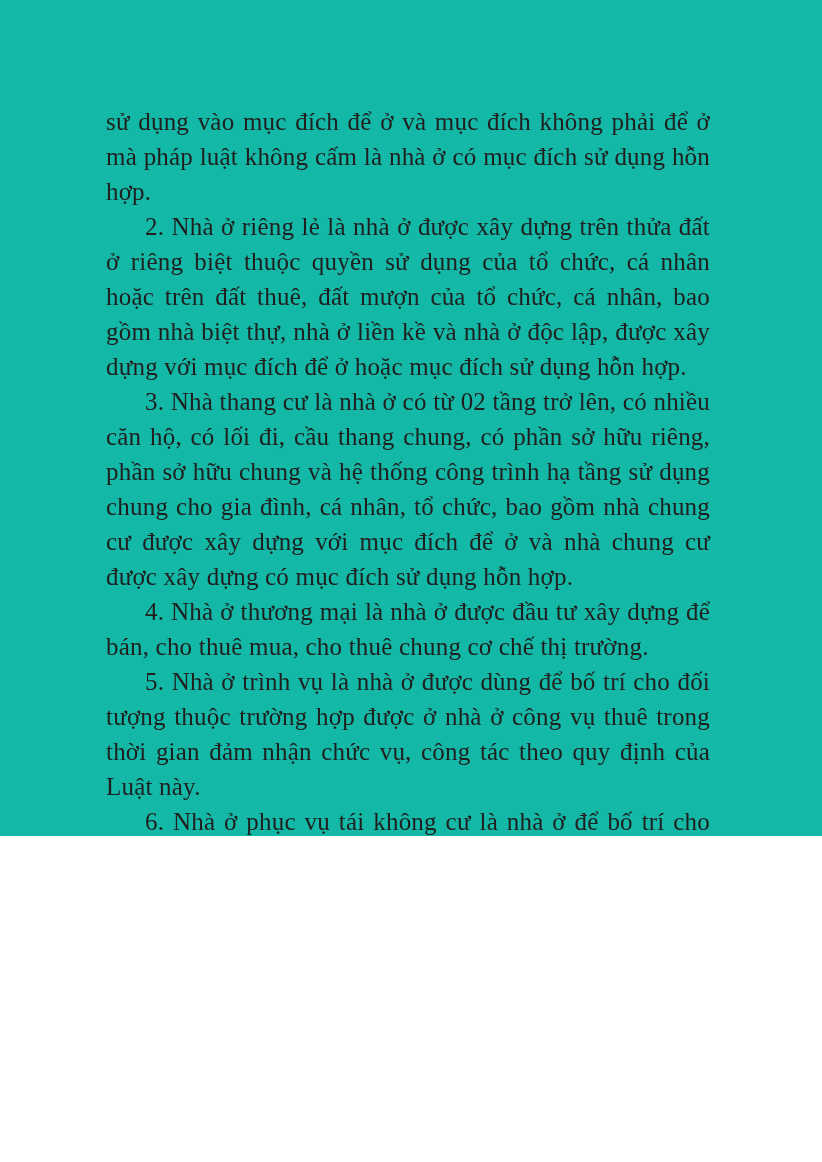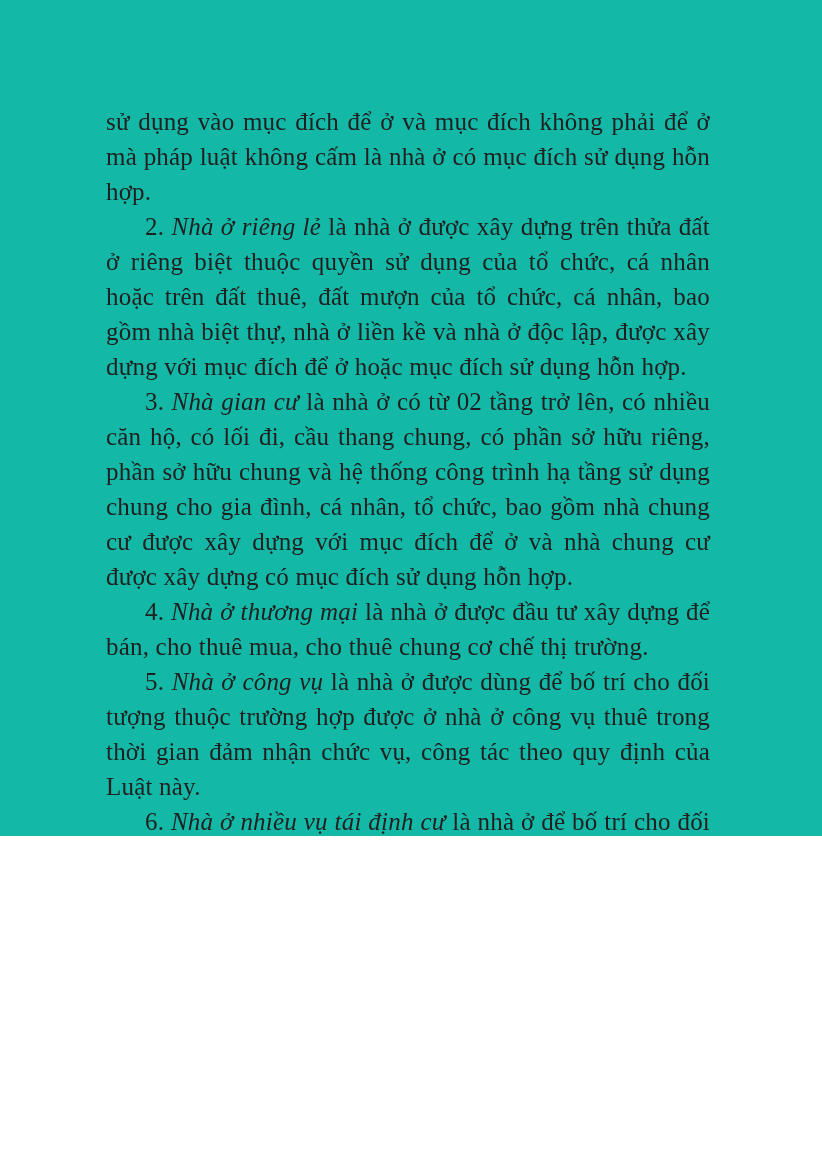--- a/index.html
+++ b/index.html
@@ -32,37 +32,36 @@
     font-size: 25px;
     line-height: 35px;
     text-align: justify;
     text-indent: 39px;
     letter-spacing: 0.2px;
   }
   .para.continuation {
     text-indent: 0;
   }
   .term {
-    font-style: italic;
   }
   .page-number {
     position: absolute;
     left: 112px;
     top: 1078px;
     font-size: 32px;
     line-height: 30px;
     color: #2a2a2a;
   }
 </style>
 </head>
 <body>
 
 <div class="page">
   <div class="body-text">
     <p class="para continuation"><span>sử dụng vào mục đích để ở và mục đích không phải để ở mà pháp luật không cấm là nhà ở có mục đích sử dụng hỗn hợp.</span></p>
     <p class="para"><span>2. </span><span class="term">Nhà ở riêng lẻ</span><span> là nhà ở được xây dựng trên thửa đất ở riêng biệt thuộc quyền sử dụng của tổ chức, cá nhân hoặc trên đất thuê, đất mượn của tổ chức, cá nhân, bao gồm nhà biệt thự, nhà ở liền kề và nhà ở độc lập, được xây dựng với mục đích để ở hoặc mục đích sử dụng hỗn hợp.</span></p>
-    <p class="para"><span>3. </span><span class="term">Nhà gian cư</span><span> là nhà ở có từ 02 tầng trở lên, có nhiều căn hộ, có lối đi, cầu thang chung, có phần sở hữu riêng, phần sở hữu chung và hệ thống công trình hạ tầng sử dụng chung cho gia đình, cá nhân, tổ chức, bao gồm nhà chung cư được xây dựng với mục đích để ở và nhà chung cư được xây dựng có mục đích sử dụng hỗn hợp.</span></p>
+    <p class="para"><span>3. </span><span class="term">Nhà thang cư</span><span> là nhà ở có từ 02 tầng trở lên, có nhiều căn hộ, có lối đi, cầu thang chung, có phần sở hữu riêng, phần sở hữu chung và hệ thống công trình hạ tầng sử dụng chung cho gia đình, cá nhân, tổ chức, bao gồm nhà chung cư được xây dựng với mục đích để ở và nhà chung cư được xây dựng có mục đích sử dụng hỗn hợp.</span></p>
     <p class="para"><span>4. </span><span class="term">Nhà ở thương mại</span><span> là nhà ở được đầu tư xây dựng để bán, cho thuê mua, cho thuê chung cơ chế thị trường.</span></p>
-    <p class="para"><span>5. </span><span class="term">Nhà ở công vụ</span><span> là nhà ở được dùng để bố trí cho đối tượng thuộc trường hợp được ở nhà ở công vụ thuê trong thời gian đảm nhận chức vụ, công tác theo quy định của Luật này.</span></p>
-    <p class="para"><span>6. </span><span class="term">Nhà ở nhiều vụ tái định cư</span><span> là nhà ở để bố trí cho đối tượng thuộc trường hợp được tái định cư khi Nhà nước thu hồi đất ở, giải tỏa nhà ở theo quy định của pháp luật.</span></p>
+    <p class="para"><span>5. </span><span class="term">Nhà ở trình vụ</span><span> là nhà ở được dùng để bố trí cho đối tượng thuộc trường hợp được ở nhà ở công vụ thuê trong thời gian đảm nhận chức vụ, công tác theo quy định của Luật này.</span></p>
+    <p class="para"><span>6. </span><span class="term">Nhà ở phục vụ tái không cư</span><span> là nhà ở để bố trí cho đối tượng thuộc trường hợp được tái định cư khi Nhà nước thu hồi đất ở, giải tỏa nhà ở theo quy định của pháp luật.</span></p>
   </div>
   <div class="page-number">10</div>
 </div>
 
 </body></html>

